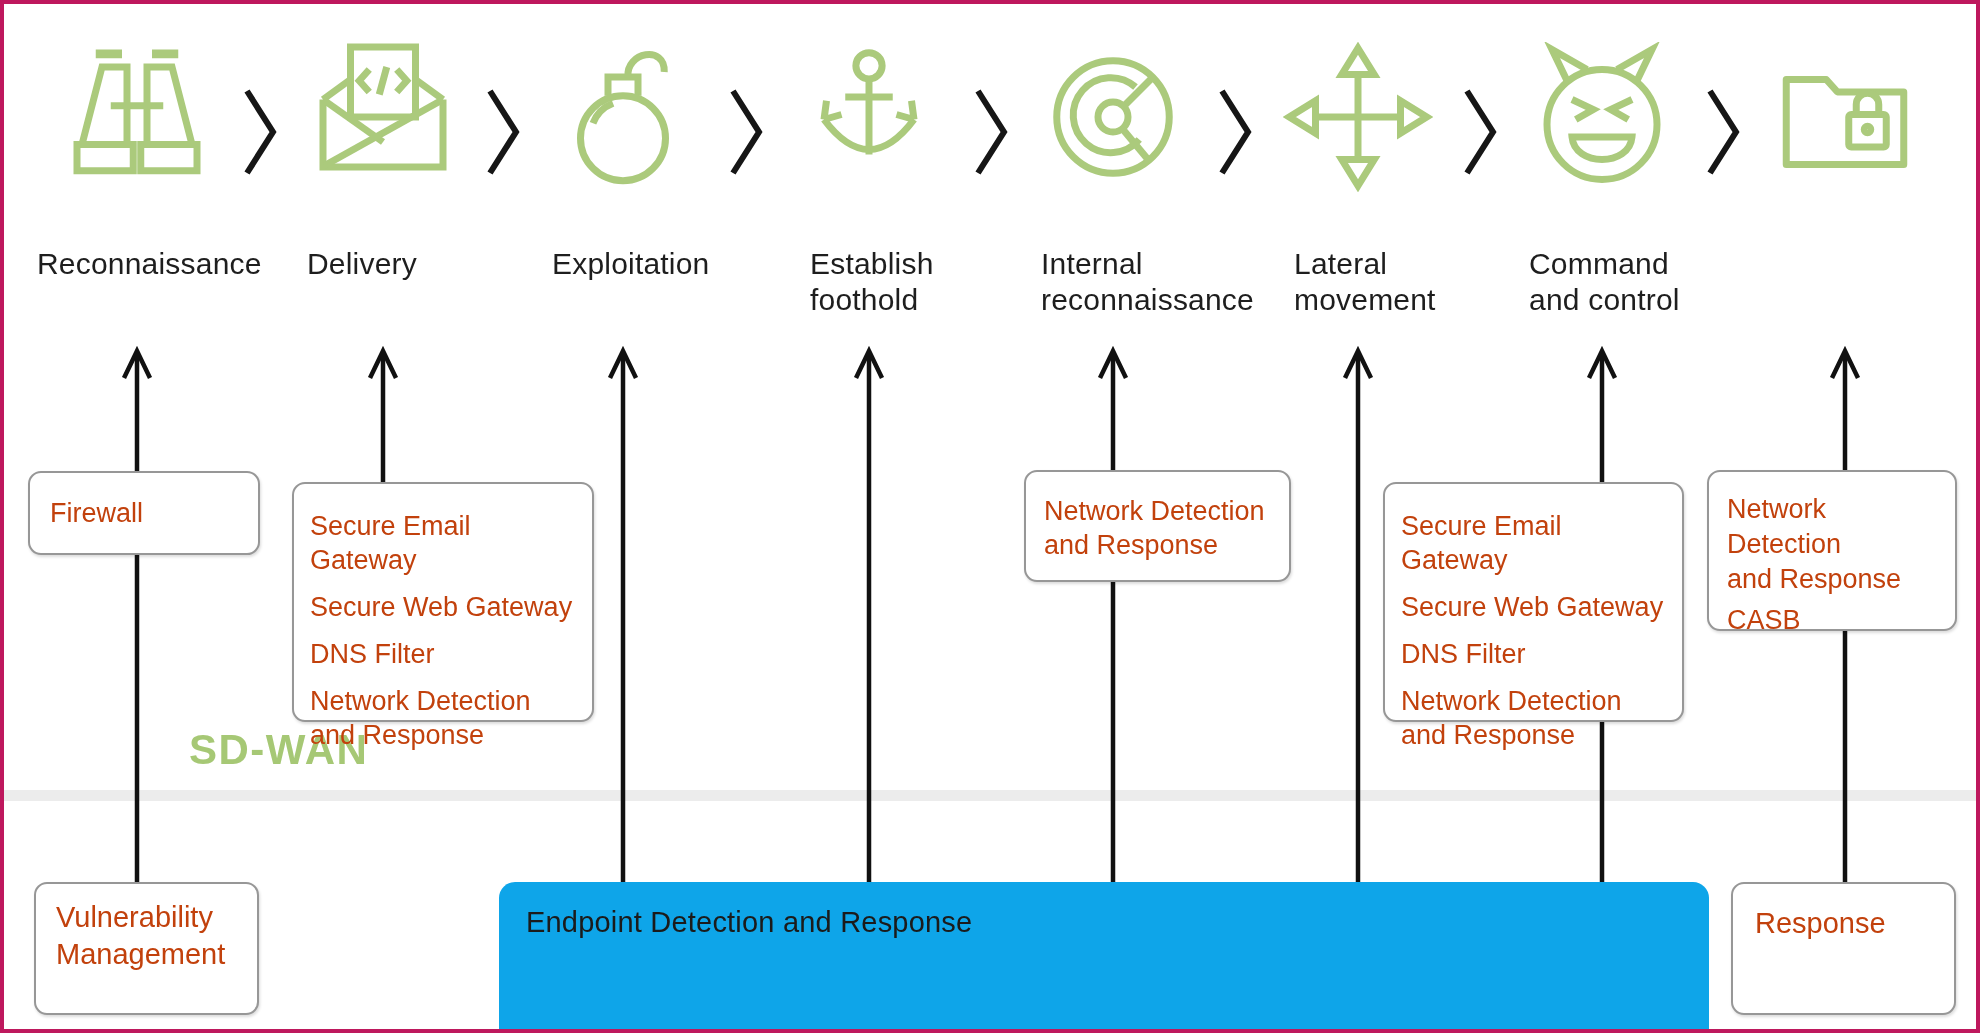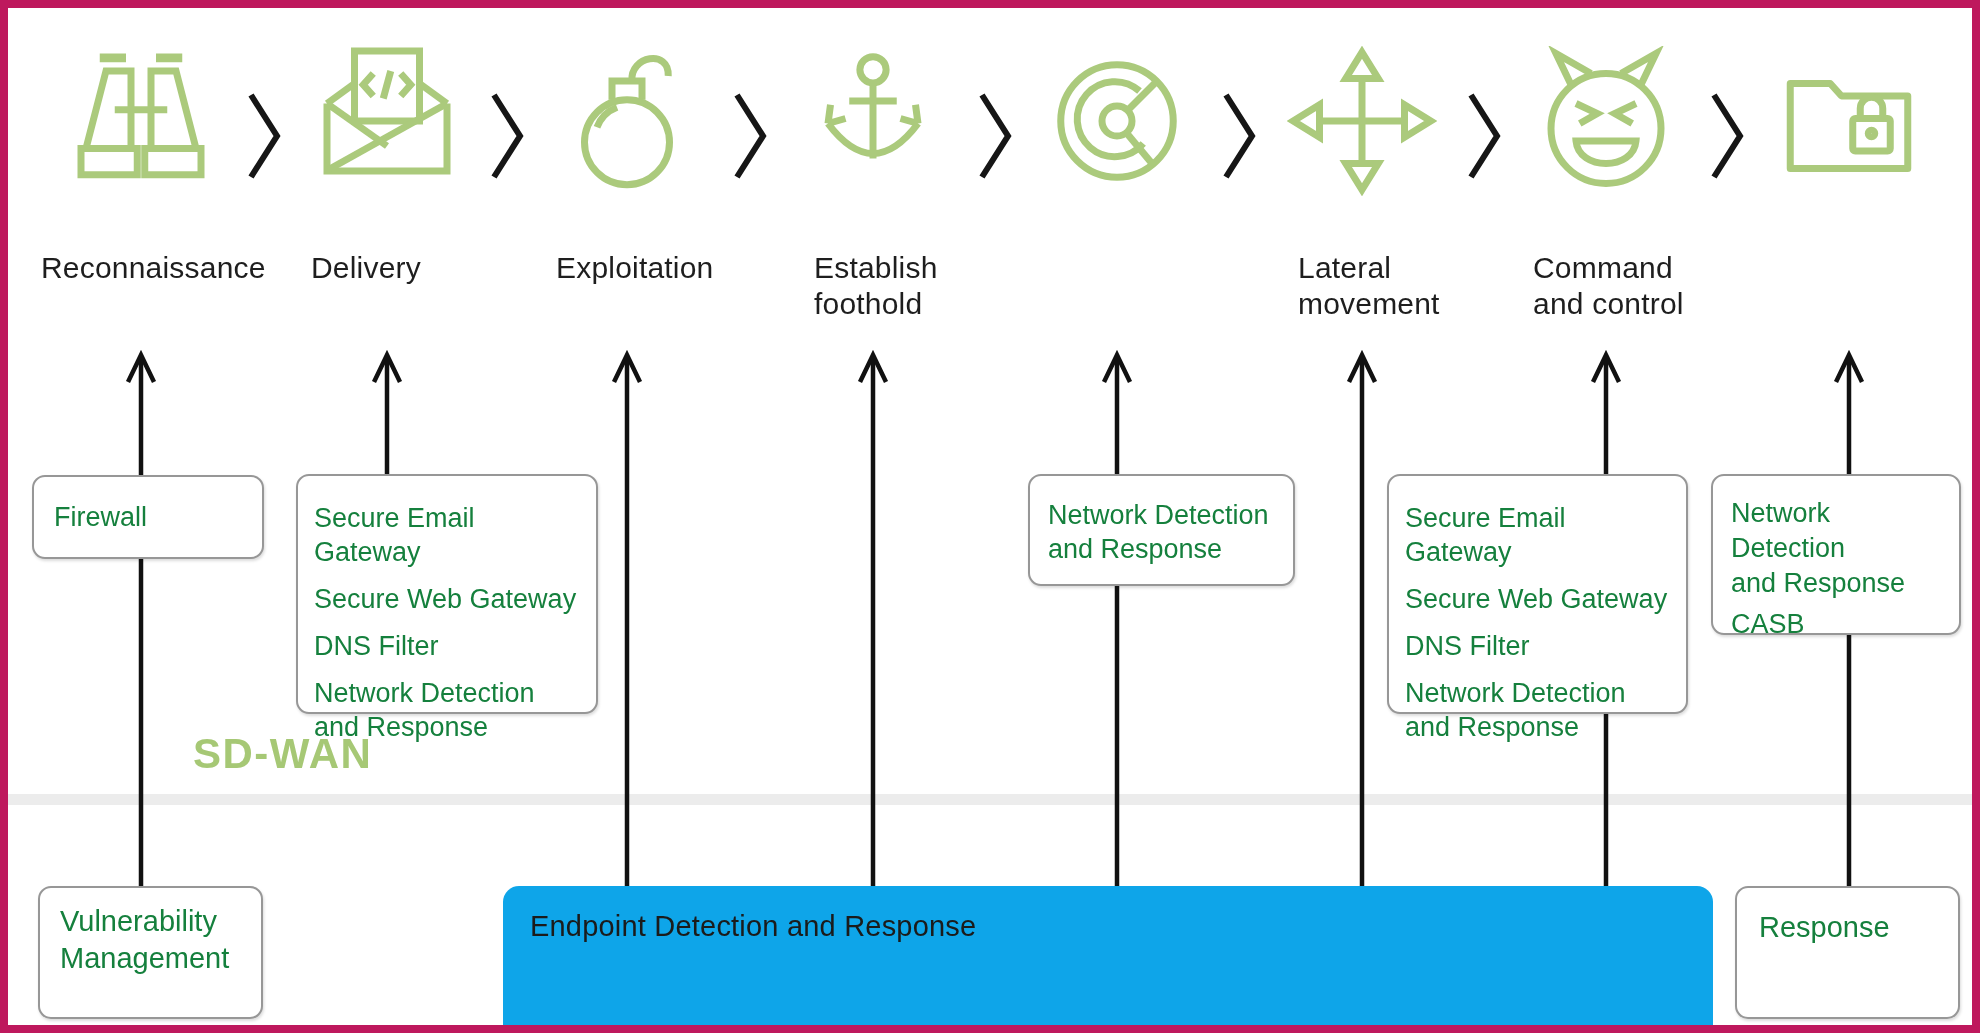--- a/index.html
+++ b/index.html
@@ -1,35 +1,35 @@
 <!DOCTYPE html>
 <html><head>
 <meta charset="utf-8">
 <style>
   html,body{margin:0;padding:0;background:#ffffff;}
   #canvas{
     position:relative;width:1980px;height:1033px;background:#ffffff;
-    border:8px solid #be185d;box-sizing:border-box;overflow:hidden;
+    border:4px solid #be185d;box-sizing:border-box;overflow:hidden;
     font-family:"Liberation Sans",sans-serif;color:#1f1f1f;
   }
   .divider{position:absolute;left:0;right:0;top:786px;height:11px;background:#ececec;z-index:0;}
   #arrow-layer{position:absolute;left:0;top:0;z-index:1;}
   .icon{position:absolute;top:38px;width:150px;height:150px;z-index:2;}
   .icon svg{width:100%;height:100%;}
   .chev{position:absolute;top:82px;width:40px;height:92px;z-index:2;}
   .stage-label{position:absolute;top:242px;font-size:30px;line-height:36px;letter-spacing:.2px;color:#1e1e1e;z-index:2;}
   .stage-label span{display:block;white-space:nowrap;}
   .cbox{
     position:absolute;background:#ffffff;border:2px solid #979797;border-radius:13px;
     box-shadow:1px 2px 3px rgba(0,0,0,.14);box-sizing:border-box;z-index:3;
-    color:#15803d;font-size:27px;line-height:34px;
+    color:#c2410c;font-size:27px;line-height:34px;
   }
   .cbox .item{white-space:pre-line;margin-bottom:13px;}
   .firewall-box{display:flex;align-items:center;padding-left:20px;}
-  .stack-box{padding:25px 8px 0 16px;}
+  .stack-box{padding:25px 8px 0 16px;margin-top:12px;}
   .ndr-box{padding:22px 16px 0 18px;}
   .casb-box{padding:20px 14px 0 18px;}
   .casb-box .item{margin-bottom:6px;line-height:35px;}
   .vuln-box{padding:15px 14px 0 20px;font-size:29px;line-height:37px;}
   .bottom-box{padding:22px 10px 0 22px;font-size:29px;}
   .edr-bar{
     position:absolute;border-radius:16px;z-index:3;box-sizing:border-box;
     padding:24px 0 0 27px;font-size:29px;color:#1b1b1b;letter-spacing:.2px;
   }
   .sdwan{
@@ -208,20 +208,24 @@
       <span></span>
     </div>
   <div class="stage-label" style="left:548px">
       <span>Exploitation</span>
       <span></span>
     </div>
   <div class="stage-label" style="left:806px">
       <span>Establish</span>
       <span>foothold</span>
     </div>
+  <div class="stage-label" style="left:1037px">
+      <span>Internal</span>
+      <span>reconnaissance</span>
+    </div>
   <div class="stage-label" style="left:1290px">
       <span>Lateral</span>
       <span>movement</span>
     </div>
   <div class="stage-label" style="left:1525px">
       <span>Command</span>
       <span>and control</span>
     </div>
 
   <div class="cbox firewall-box" style="left:24px;top:467px;width:232px;height:84px">

